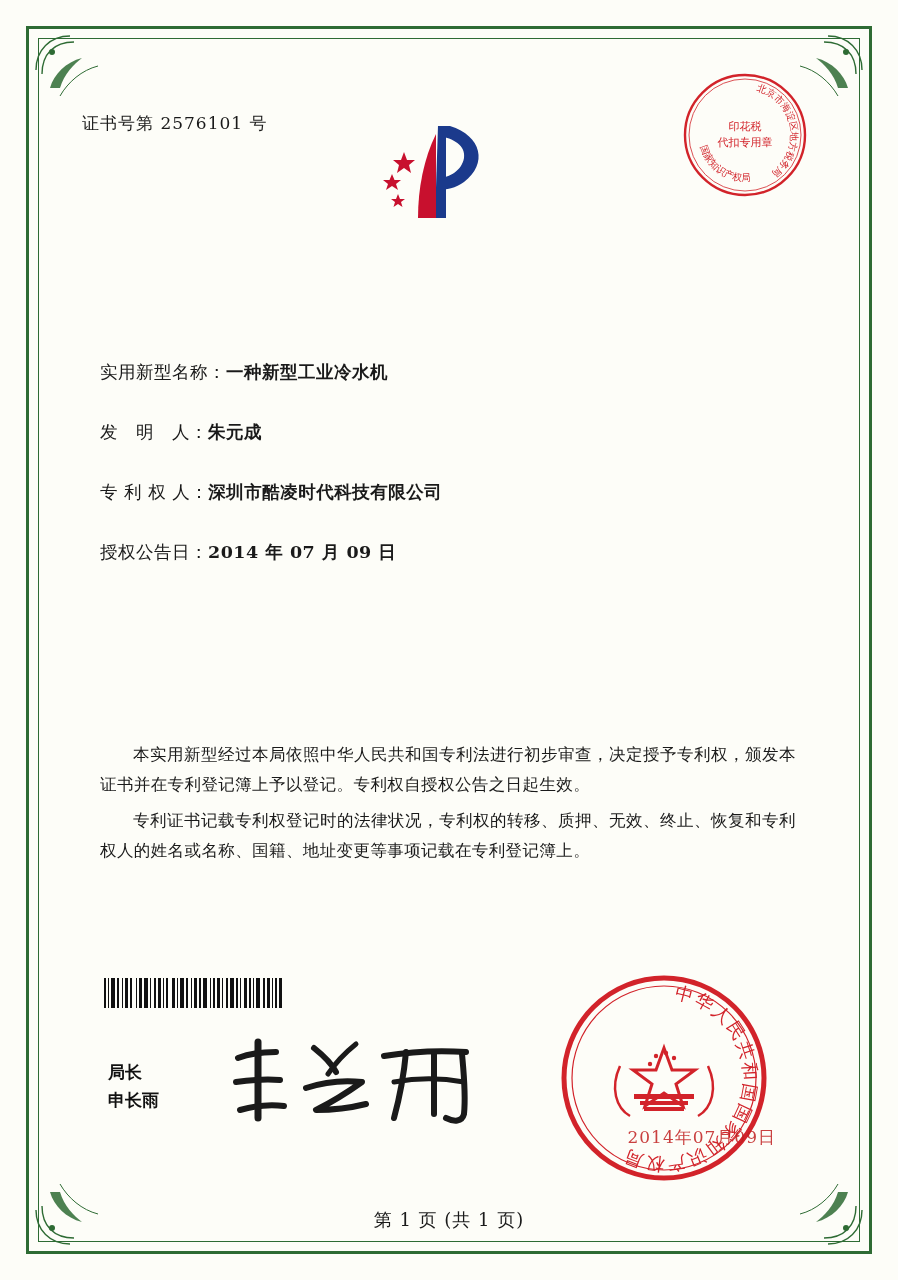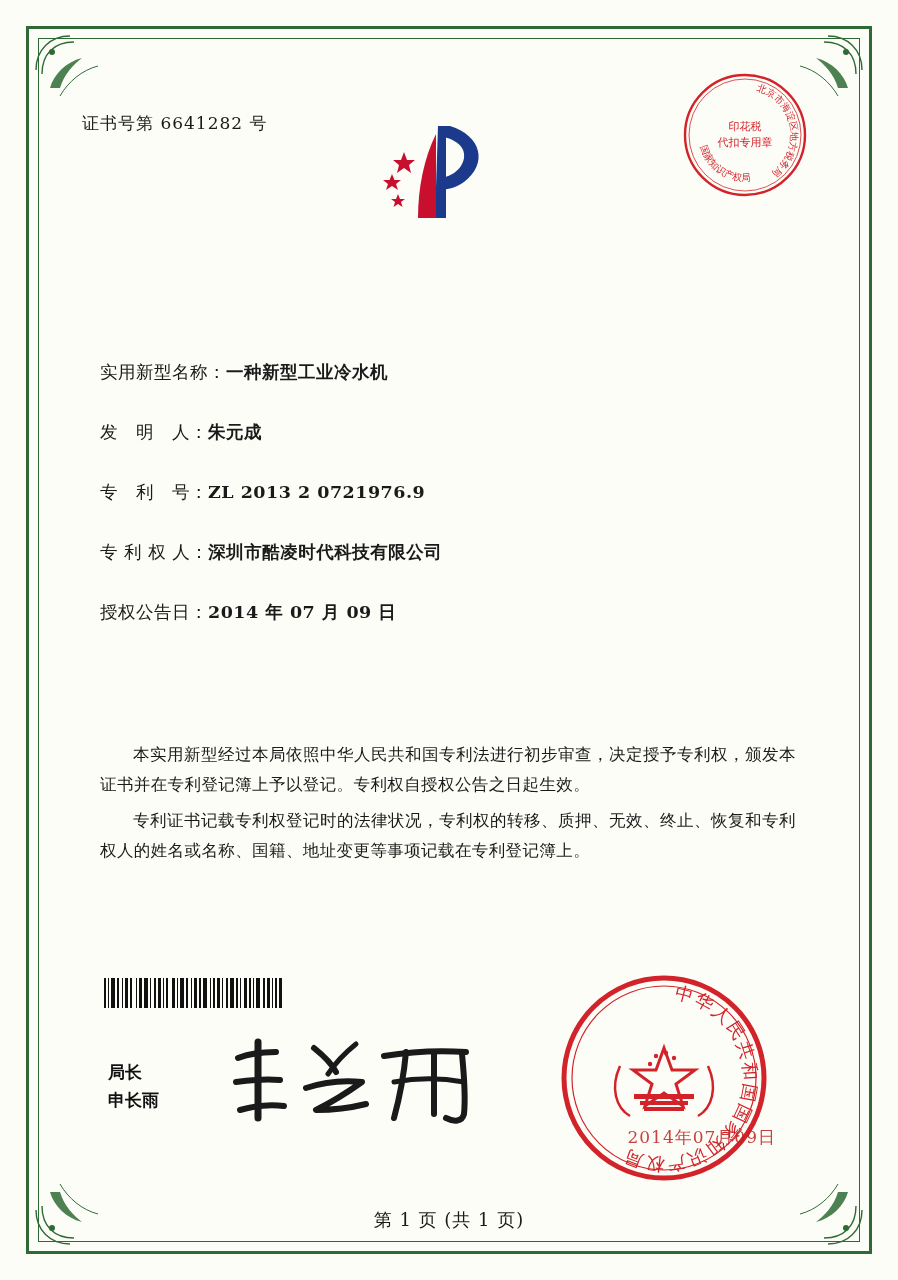--- a/index.html
+++ b/index.html
@@ -240,21 +240,21 @@
       <path d="M6 40 C6 20 20 6 40 6"></path>
       <path d="M12 44 C12 24 24 12 44 12"></path>
       <path d="M20 58 C24 44 36 32 52 28 C44 34 34 44 30 58 Z" fill="#2e6b34" stroke="none" opacity=".85"></path>
       <circle cx="22" cy="22" r="3" fill="#2e6b34" stroke="none"></circle>
       <path d="M30 66 C38 52 52 40 68 36" stroke-width="1"></path>
     </svg>
   </div>
 
   <div class="cert-number">
     <span>证书号第</span>
-    <span>6641282</span>
+    <span>2576101</span>
     <span>号</span>
   </div>
 
   <div class="logo">
     <svg viewBox="0 0 130 110">
 
       <path d="M60 8 L72 8 C104 18 110 46 86 64 C78 70 68 72 60 72 L60 60 C72 60 84 52 86 40 C88 28 76 20 60 18 Z" fill="#1b3a8c"></path>
       <path d="M60 8 L68 8 L68 100 L57 100 Z" fill="#1b3a8c"></path>
 
       <path d="M58 16 L58 100 L40 100 C40 70 46 40 58 16 Z" fill="#c8102e"></path>
@@ -284,23 +284,20 @@
     </svg>
   </div>
 
 
   <div class="fields">
     <div class="field-row">
       <span class="field-label">实用新型名称：</span><span class="field-value">一种新型工业冷水机</span>
     </div>
     <div class="field-row">
       <span class="field-label">发　明　人：</span><span class="field-value">朱元成</span>
-    </div>
-    <div class="field-row">
-      <span class="field-label">专　利　号：</span><span class="field-value">ZL 2013 2 0721976.9</span>
     </div>
     <div class="field-row">
       <span class="field-label">专 利 权 人：</span><span class="field-value">深圳市酷凌时代科技有限公司</span>
     </div>
     <div class="field-row">
       <span class="field-label">授权公告日：</span><span class="field-value">2014 年 07 月 09 日</span>
     </div>
   </div>
 
   <div class="body-text">

